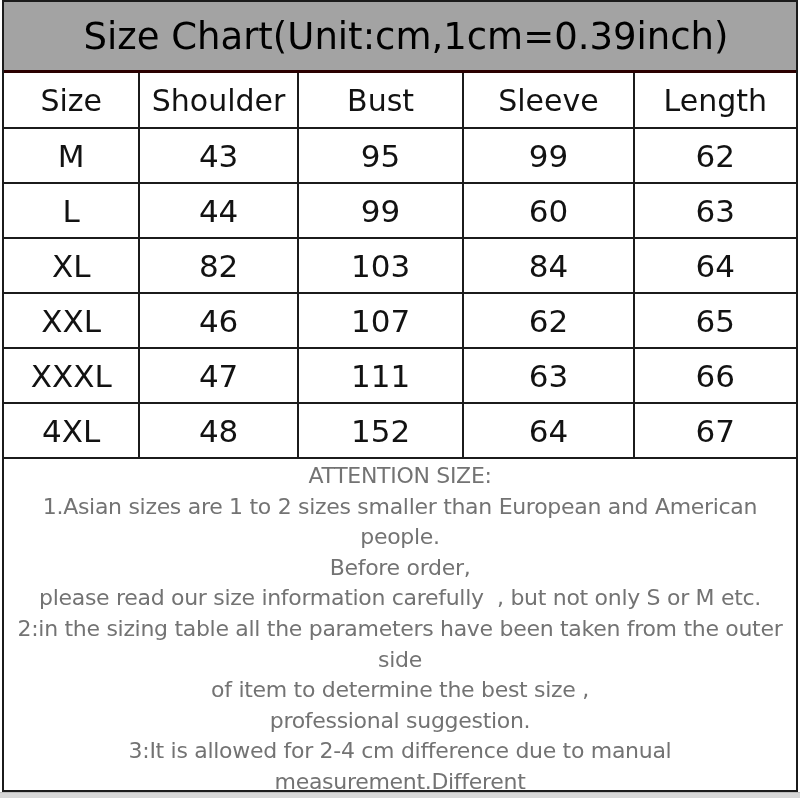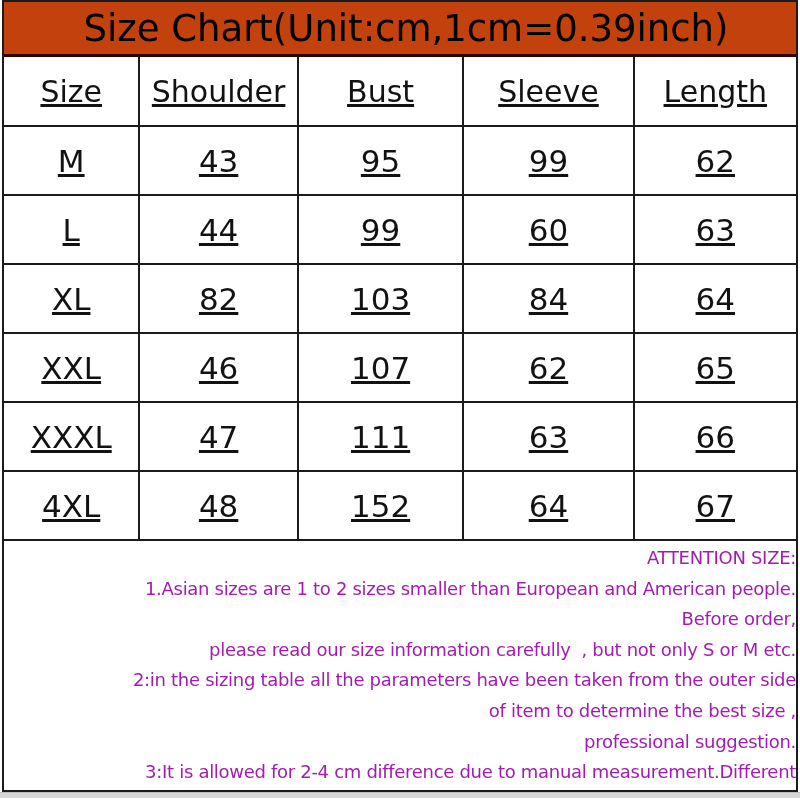--- a/index.html
+++ b/index.html
@@ -10,41 +10,41 @@
     margin: 0 2px;
     width: 796px;
     height: 792px;
     border: 2px solid #1b1b1b;
     display: flex;
     flex-direction: column;
     background: #ffffff;
   }
 
   .banner {
-    height: 55px;
-    background: #c2410c;
+    height: 71px;
+    background: #a3a3a3;
     border-bottom: 3px solid #2a0000;
     display: flex;
     align-items: center;
     justify-content: center;
     padding-left: 12px;
   }
   .banner-title {
     font-size: 37px;
     color: #000000;
     letter-spacing: 0px;
     white-space: nowrap;
   }
 
   table.size-table {
     width: 100%;
     border-collapse: collapse;
     table-layout: fixed;
   }
-  table.size-table tr { height: 69px; text-decoration: underline; }
+  table.size-table tr { height: 55px; }
   table.size-table th,
   table.size-table td {
     border: 2px solid #1b1b1b;
     text-align: center;
     vertical-align: middle;
     font-weight: normal;
     white-space: nowrap;
     overflow: hidden;
   }
   table.size-table th { font-size: 30px; }
@@ -55,26 +55,25 @@
   table.size-table th:last-child,
   table.size-table td:last-child { border-right: 0; }
 
   .attention {
     flex: 1;
     padding-top: 2px;
     text-align: center;
     overflow: hidden;
   }
   .att-line {
-    font-size: 18px;
+    font-size: 22px;
     line-height: 30.6px;
     letter-spacing: -0.3px;
     white-space: pre-wrap;
-    color: #a21caf;
-    text-align: right;
+    color: #737373;
   }
 
   .bottom-strip {
     width: 800px;
     height: 6px;
     background: #d7d7d7;
     border-top: 1px solid #bdbdbd;
   }
 </style>
 </head>

